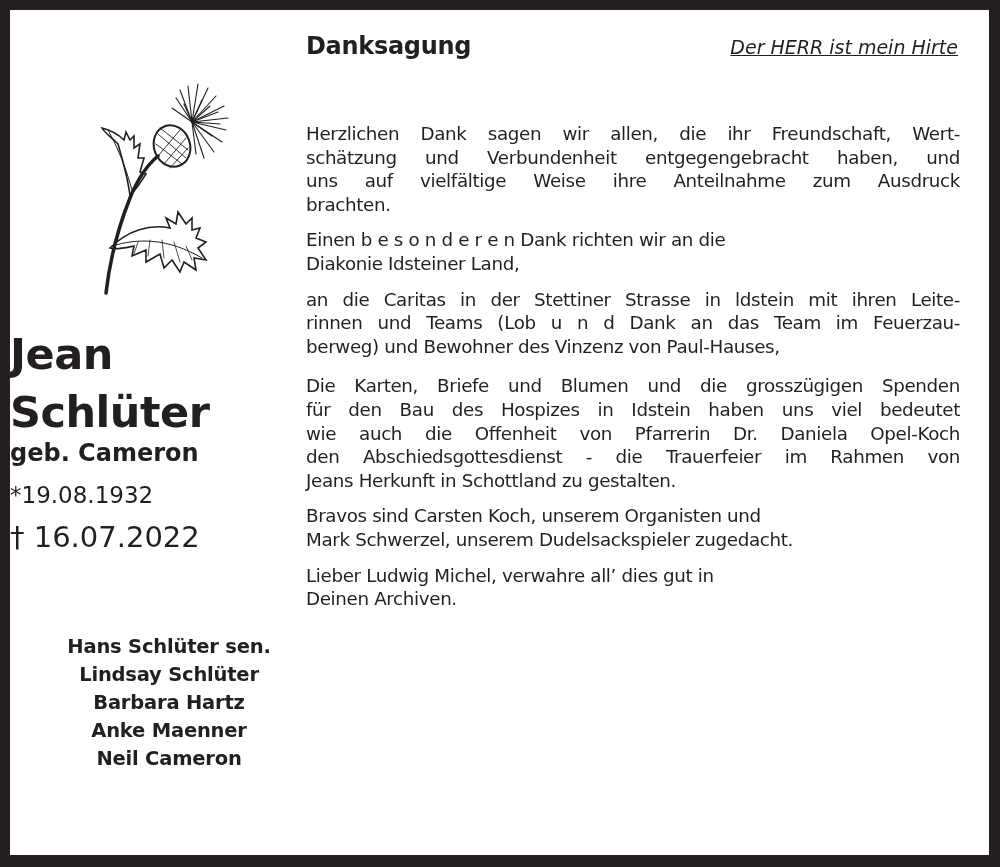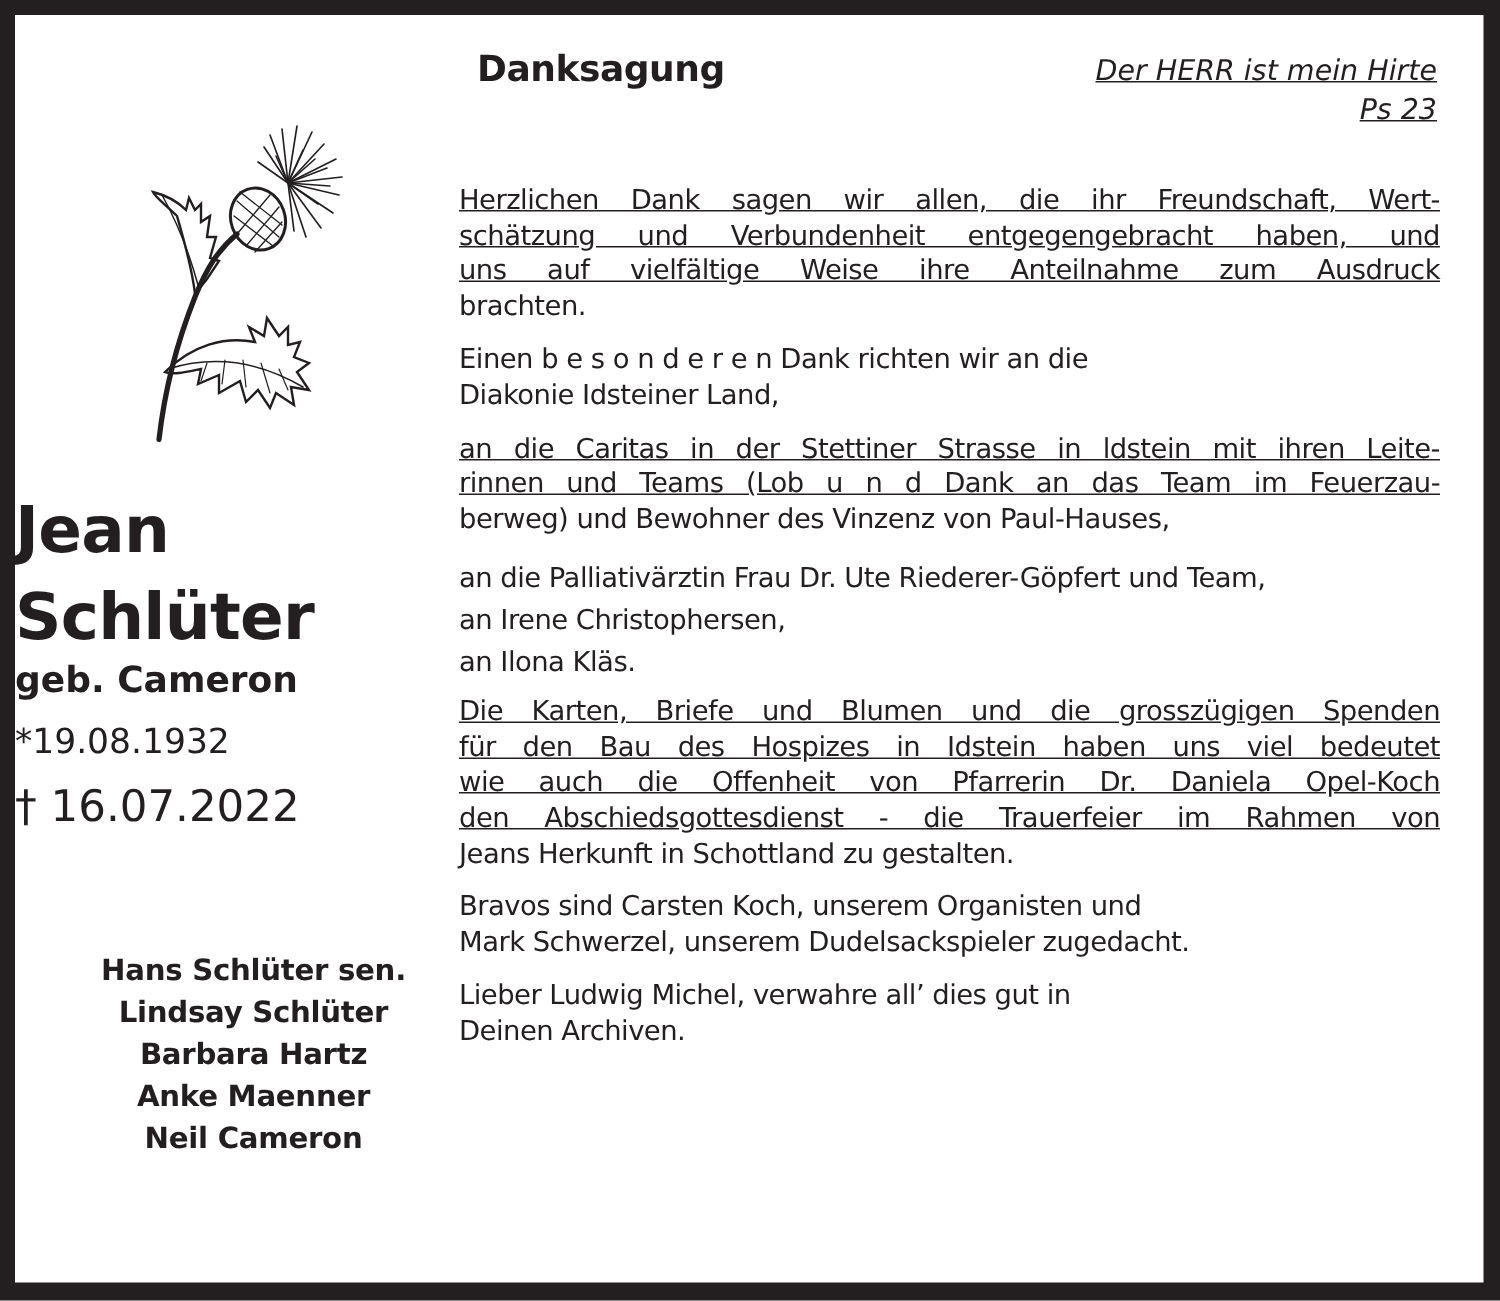--- a/index.html
+++ b/index.html
@@ -33,32 +33,32 @@
   .death { display:block; font-size: 29px; line-height: 30px; margin-top: 12px; }
   .family {
     position: absolute; left: 0; top: 623px; width: 290px; text-align: center;
   }
   .family div { font-weight: bold; font-size: 19.5px; line-height: 28px; letter-spacing: -0.2px; padding-left: 28px; }
 
   .right-col {
     position: absolute; left: 296px; top: 0; width: 660px;
   }
   .heading {
-    position: absolute; left: 12px; top: 22px; font-size: 24px; font-weight: bold; letter-spacing: -0.3px;
+    position: absolute; left: 0; top: 22px; font-size: 24px; font-weight: bold; letter-spacing: -0.3px;
   }
   .motto {
     position: absolute; right: 8px; top: 24px; text-align: right; font-style: italic; font-size: 19px; line-height: 26px; text-decoration: underline;
   }
   .body {
     position: absolute; left: 0; top: 112px; width: 654px;
     font-size: 18.3px; line-height: 23.6px; letter-spacing: -0.35px;
   }
   .body p { margin: 0; }
   .body .line { display: block; white-space: nowrap; }
-  .body .jl { display: block; text-align: justify; text-align-last: justify; white-space: normal; text-decoration: underline; }
+  .body .jl { display: block; text-align: justify; text-align-last: justify; white-space: normal; }
   .p1 { margin-bottom: 12px !important; }
   .p2 { margin-bottom: 12px !important; }
   .p3 { margin-bottom: 16px !important; }
   .p4 { margin-bottom: 10px !important; }
   .p5 { margin-bottom: 12px !important; }
   .p6 { margin-bottom: 12px !important; }
 </style>
 </head>
 <body>
 
@@ -119,43 +119,37 @@
       <div>Barbara Hartz</div>
       <div>Anke Maenner</div>
       <div>Neil Cameron</div>
     </div>
   </div>
 
   <div class="right-col">
     <div class="heading">Danksagung</div>
     <div class="motto">
       <div>Der HERR ist mein Hirte</div>
-      <div>Ps 23</div>
     </div>
 
     <div class="body">
       <p class="p1">
         <span class="jl">Herzlichen Dank sagen wir allen, die ihr Freundschaft, Wert-</span>
         <span class="jl">schätzung und Verbundenheit entgegengebracht haben, und</span>
         <span class="jl">uns auf vielfältige Weise ihre Anteilnahme zum Ausdruck</span>
         <span class="line">brachten.</span>
       </p>
       <p class="p2">
         <span class="line">Einen b e s o n d e r e n Dank richten wir an die</span>
         <span class="line">Diakonie Idsteiner Land,</span>
       </p>
       <p class="p3">
         <span class="jl">an die Caritas in der Stettiner Strasse in ldstein mit ihren Leite-</span>
         <span class="jl">rinnen und Teams (Lob u n d Dank an das Team im Feuerzau-</span>
         <span class="line">berweg) und Bewohner des Vinzenz von Paul-Hauses,</span>
-      </p>
-      <p class="p4">
-        <span class="line" style="margin-bottom:4px">an die Palliativärztin Frau Dr. Ute Riederer-Göpfert und Team,</span>
-        <span class="line" style="margin-bottom:4px">an Irene Christophersen,</span>
-        <span class="line">an Ilona Kläs.</span>
       </p>
       <p class="p5">
         <span class="jl">Die Karten, Briefe und Blumen und die grosszügigen Spenden</span>
         <span class="jl">für den Bau des Hospizes in Idstein haben uns viel bedeutet</span>
         <span class="jl">wie auch die Offenheit von Pfarrerin Dr. Daniela Opel-Koch</span>
         <span class="jl">den Abschiedsgottesdienst - die Trauerfeier im Rahmen von</span>
         <span class="line">Jeans Herkunft in Schottland zu gestalten.</span>
       </p>
       <p class="p6">
         <span class="line">Bravos sind Carsten Koch, unserem Organisten und</span>

